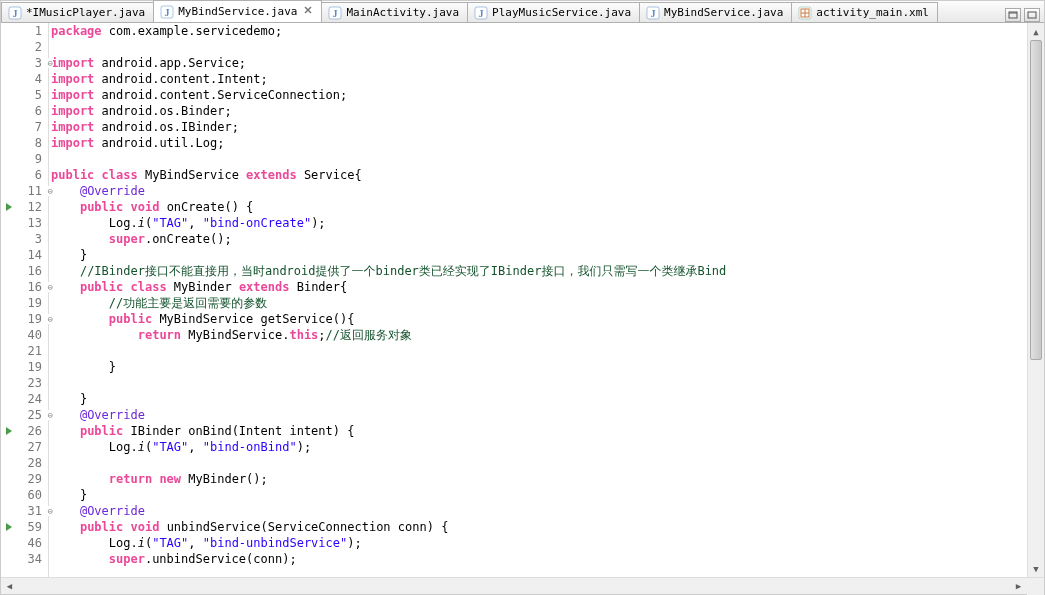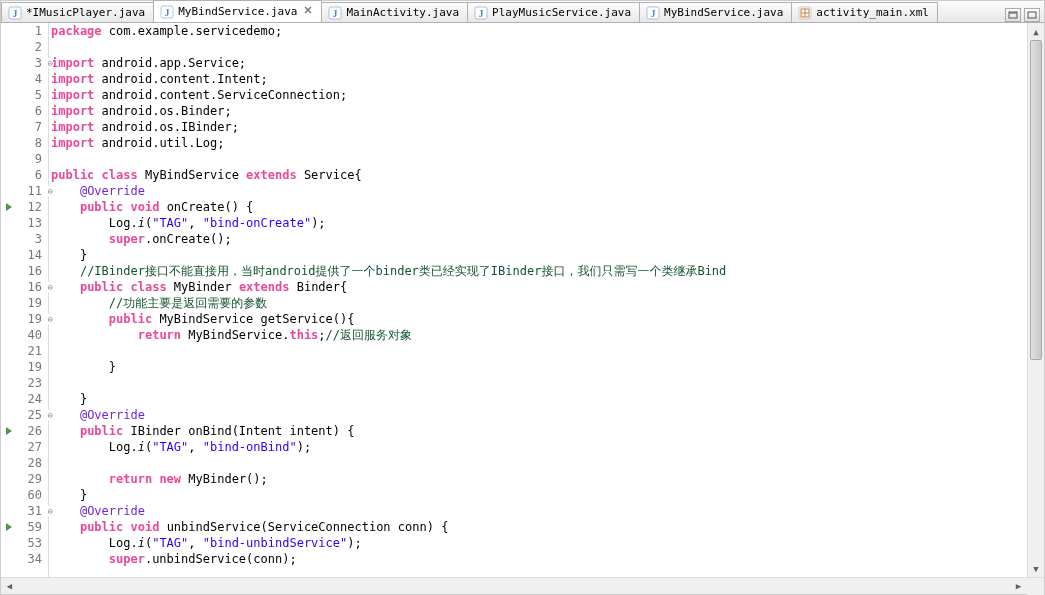--- a/index.html
+++ b/index.html
@@ -361,21 +361,21 @@
           <span>31</span>
           <span class="fold">⊖</span>
         </div>
         <div class="line-row">
           <span class="marker-col">
             <span class="tri-green"></span>
           </span>
           <span>59</span>
         </div>
         <div class="line-row">
-          <span>53</span>
+          <span>46</span>
         </div>
         <div class="line-row">
           <span>34</span>
         </div>
       </div>
     <div class="code" id="code-mount"><div class="code-line"><span class="kw">package</span> com.example.servicedemo;</div><div class="code-line"></div><div class="code-line"><span class="kw">import</span> android.app.Service;</div><div class="code-line"><span class="kw">import</span> android.content.Intent;</div><div class="code-line"><span class="kw">import</span> android.content.ServiceConnection;</div><div class="code-line"><span class="kw">import</span> android.os.Binder;</div><div class="code-line"><span class="kw">import</span> android.os.IBinder;</div><div class="code-line"><span class="kw">import</span> android.util.Log;</div><div class="code-line"></div><div class="code-line"><span class="kw">public</span> <span class="kw">class</span> MyBindService <span class="kw">extends</span> Service{</div><div class="code-line">    <span class="ann">@Override</span></div><div class="code-line">    <span class="kw">public</span> <span class="kw">void</span> onCreate() {</div><div class="code-line">        Log.<i>i</i>(<span class="str">"TAG"</span>, <span class="str">"bind-onCreate"</span>);</div><div class="code-line">        <span class="kw">super</span>.onCreate();</div><div class="code-line">    }</div><div class="code-line">    <span class="cmt">//IBinder接口不能直接用，当时android提供了一个binder类已经实现了IBinder接口，我们只需写一个类继承Bind</span></div><div class="code-line">    <span class="kw">public</span> <span class="kw">class</span> MyBinder <span class="kw">extends</span> Binder{</div><div class="code-line">        <span class="cmt">//功能主要是返回需要的参数</span></div><div class="code-line">        <span class="kw">public</span> MyBindService getService(){</div><div class="code-line">            <span class="kw">return</span> MyBindService.<span class="kw">this</span>;<span class="cmt">//返回服务对象</span></div><div class="code-line">            </div><div class="code-line">        }</div><div class="code-line">        </div><div class="code-line">    }</div><div class="code-line">    <span class="ann">@Override</span></div><div class="code-line">    <span class="kw">public</span> IBinder onBind(Intent intent) {</div><div class="code-line">        Log.<i>i</i>(<span class="str">"TAG"</span>, <span class="str">"bind-onBind"</span>);</div><div class="code-line">        </div><div class="code-line">        <span class="kw">return</span> <span class="kw">new</span> MyBinder();</div><div class="code-line">    }</div><div class="code-line">    <span class="ann">@Override</span></div><div class="code-line">    <span class="kw">public</span> <span class="kw">void</span> unbindService(ServiceConnection conn) {</div><div class="code-line">        Log.<i>i</i>(<span class="str">"TAG"</span>, <span class="str">"bind-unbindService"</span>);</div><div class="code-line">        <span class="kw">super</span>.unbindService(conn);</div></div>
     <div class="scrollbar-v">
       <div class="arrow">▲</div>
       <div class="thumb"></div>
       <div class="arrow" style="position:absolute;bottom:0;width:100%;">▼</div>

